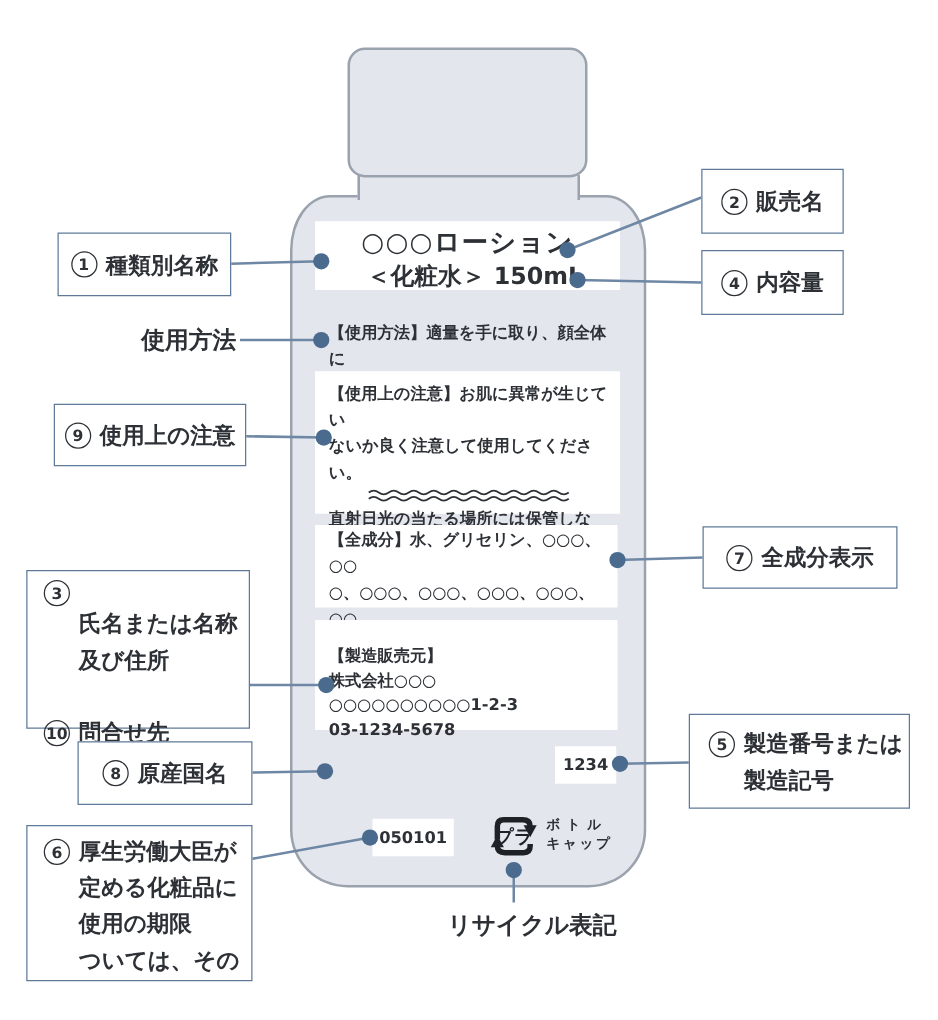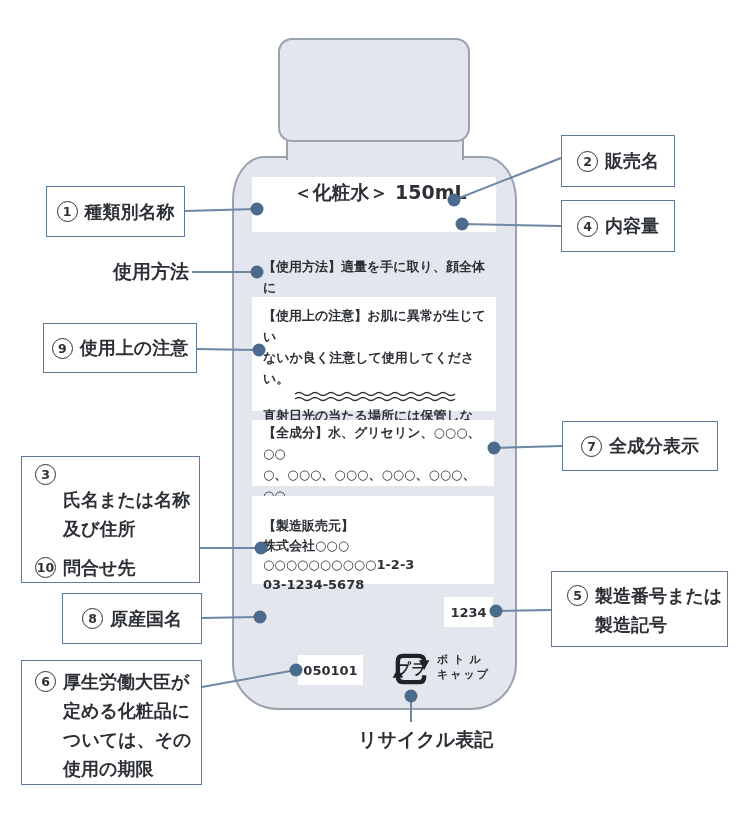--- a/index.html
+++ b/index.html
@@ -60,21 +60,21 @@
   .freetext{position:absolute;z-index:4;font-weight:700;font-size:19px;color:var(--ink);}
 
   .c1-box{left:46px;top:186px;width:139px;height:51px;}
   .usage-label{left:113px;top:259px;}
   .c9-box{left:43px;top:323px;width:154px;height:50px;}
   .c2-box{left:561px;top:135px;width:114px;height:52px;}
   .c4-box{left:561px;top:200px;width:114px;height:52px;}
   .c7-box{left:562px;top:421px;width:156px;height:50px;}
   .c5-box{left:551px;top:571px;width:177px;height:76px;padding:9px 0 0 15px;}
   .c310-box{left:21px;top:456px;width:179px;height:127px;padding:7px 0 0 13px;}
-  .c310-box .gap{margin-top:10px;}
+  .c310-box .gap{margin-top:29px;}
   .c8-box{left:62px;top:593px;width:140px;height:51px;}
   .c6-box{left:21px;top:660px;width:181px;height:125px;padding:6px 0 0 13px;}
   .recycle-label{left:358px;top:727px;}
 
   
   .overlay{position:absolute;left:0;top:0;z-index:5;pointer-events:none;}
   .cline{stroke:var(--connector-line);stroke-width:2;}
   .cdot{fill:var(--connector-dot);}
   .wavy path{fill:none;stroke:var(--ink);stroke-width:1.4;}
   .pla-mark path{fill:none;stroke:#1e2227;stroke-width:5;}
@@ -84,20 +84,21 @@
 </head>
 <body>
 
 <div class="stage">
 
   <div class="body-shape"></div>
   <div class="neck"></div>
   <div class="cap"></div>
 
   <div class="panel name-panel">
+    <div class="name-l1">○○○ローション</div>
     <div class="name-l2">＜化粧水＞ 150mL</div>
   </div>
 
   <div class="usage-text b13 pre">【使用方法】適量を手に取り、顔全体に
 なじませます。</div>
 
   <div class="panel caution-panel">
     <div class="b13 pre">【使用上の注意】お肌に異常が生じてい
 ないか良く注意して使用してください。</div>
     <div class="wavy-wrap">
@@ -168,22 +169,22 @@
     <span class="circ">8</span>
     <span>原産国名</span>
   </div>
 
   <div class="callout c6-box">
     <div class="row">
       <span class="circ">6</span>
       <span>厚生労働大臣が</span>
     </div>
     <div class="cont">定める化粧品に</div>
+    <div class="cont">使用の期限</div>
     <div class="cont">ついては、その</div>
-    <div class="cont">使用の期限</div>
   </div>
 
   <div class="callout center c2-box">
     <span class="circ">2</span>
     <span>販売名</span>
   </div>
 
   <div class="callout center c4-box">
     <span class="circ">4</span>
     <span>内容量</span>

